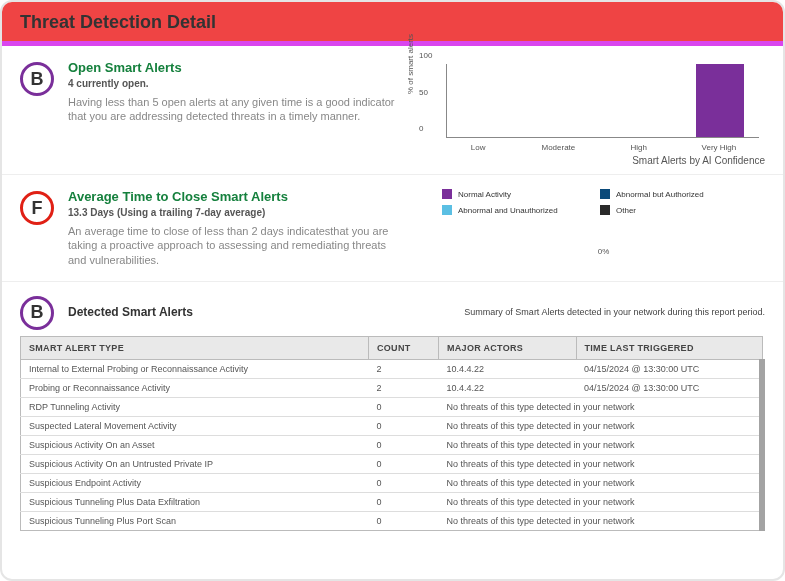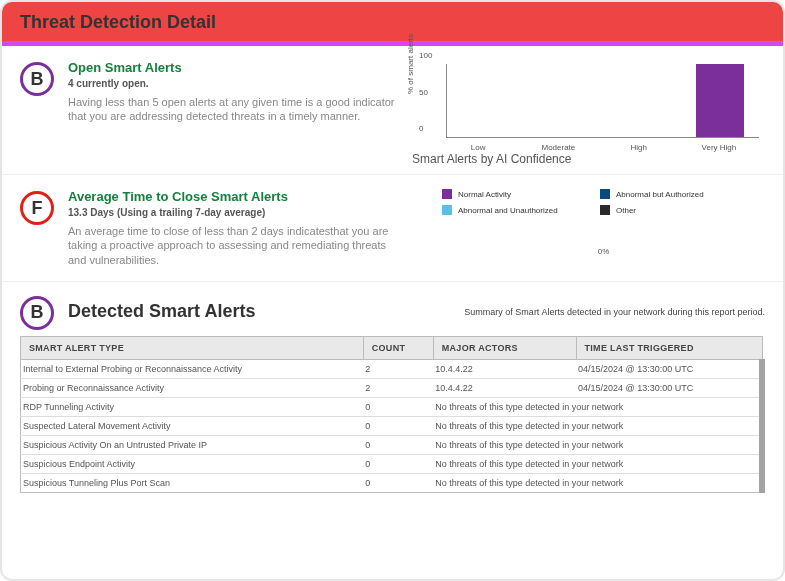--- a/index.html
+++ b/index.html
@@ -68,54 +68,54 @@
   
   .barchart { position: relative; width: 100%; height: 100px; font-size: 8px; color: #555; }
   .bc-ylabel { position: absolute; left: -6px; top: 50%; transform: rotate(-90deg) translateX(16px); transform-origin: left top; white-space: nowrap; }
   .bc-plot { position: absolute; left: 34px; right: 6px; top: 4px; bottom: 22px; border-left: 1px solid #888; border-bottom: 1px solid #888; }
   .bc-tick { position: absolute; left: -28px; font-size: 8px; transform: translateY(-50%); }
   .bc-bars { position: absolute; inset: 0; display: flex; align-items: flex-end; }
   .bc-bar-slot { flex: 1; display: flex; justify-content: center; align-items: flex-end; height: 100%; }
   .bc-bar { width: 62%; background: #7a2f9a; }
   .bc-xlabels { position: absolute; left: 26px; right: 6px; bottom: 8px; display: flex; }
   .bc-xlabels span { flex: 1; text-align: center; }
-  .bc-title { position: absolute; left: 0; right: 0; bottom: -6px; text-align: left; font-size: 12px; }
+  .bc-title { position: absolute; left: 0; right: 0; bottom: -6px; text-align: right; font-size: 10px; }
   
   .legend-wrap { padding-left: 30px; }
   .legend { display: flex; flex-wrap: wrap; gap: 6px 18px; margin-bottom: 8px; }
   .legend-item { display: flex; align-items: center; gap: 6px; font-size: 8px; width: 140px; }
   .swatch { width: 10px; height: 10px; }
   .sw-na { background: #7a2f9a; }
   .sw-aa { background: #0a4a7a; }
   .sw-au { background: #5bbfe3; }
   .sw-ot { background: #2a2a2a; }
   .pct0 { text-align: center; font-size: 8px; color: #555; margin-top: 32px; }
   
   .detected-head {
     display: flex;
     align-items: center;
     padding: 12px 18px 6px 18px;
     gap: 14px;
   }
-  .detected-title { font-size: 18px; font-weight: bold; }
+  .detected-title { font-size: 12px; font-weight: bold; }
   .detected-summary { margin-left: auto; font-size: 9px; color: #444; }
   
   .table-wrap { padding: 0 18px 14px 18px; }
   table { width: 100%; border-collapse: collapse; font-size: 9px; }
   thead th {
     background: #e9e9e9;
     text-align: left;
     padding: 6px 8px;
     font-size: 9px;
     letter-spacing: 0.3px;
     color: #444;
     border: 1px solid #bbb;
   }
   tbody td {
-    padding: 4px 2px;
+    padding: 4px 8px;
     border-bottom: 1px solid #ddd;
     color: #555;
   }
   tbody tr td:first-child { border-left: 1px solid #bbb; }
   tbody tr td:last-child { border-right: 6px solid #a3a3a3; }
   tbody tr:last-child td { border-bottom: 1px solid #bbb; }
 </style>
 </head>
 <body>
 
@@ -226,26 +226,36 @@
             <td>RDP Tunneling Activity</td>
             <td>0</td>
             <td colspan="2">No threats of this type detected in your network</td>
           </tr>
           <tr>
             <td>Suspected Lateral Movement Activity</td>
             <td>0</td>
             <td colspan="2">No threats of this type detected in your network</td>
           </tr>
           <tr>
+            <td>Suspicious Activity On an Asset</td>
+            <td>0</td>
+            <td colspan="2">No threats of this type detected in your network</td>
+          </tr>
+          <tr>
             <td>Suspicious Activity On an Untrusted Private IP</td>
             <td>0</td>
             <td colspan="2">No threats of this type detected in your network</td>
           </tr>
           <tr>
             <td>Suspicious Endpoint Activity</td>
+            <td>0</td>
+            <td colspan="2">No threats of this type detected in your network</td>
+          </tr>
+          <tr>
+            <td>Suspicious Tunneling Plus Data Exfiltration</td>
             <td>0</td>
             <td colspan="2">No threats of this type detected in your network</td>
           </tr>
           <tr>
             <td>Suspicious Tunneling Plus Port Scan</td>
             <td>0</td>
             <td colspan="2">No threats of this type detected in your network</td>
           </tr>
         </tbody>
     </table>

